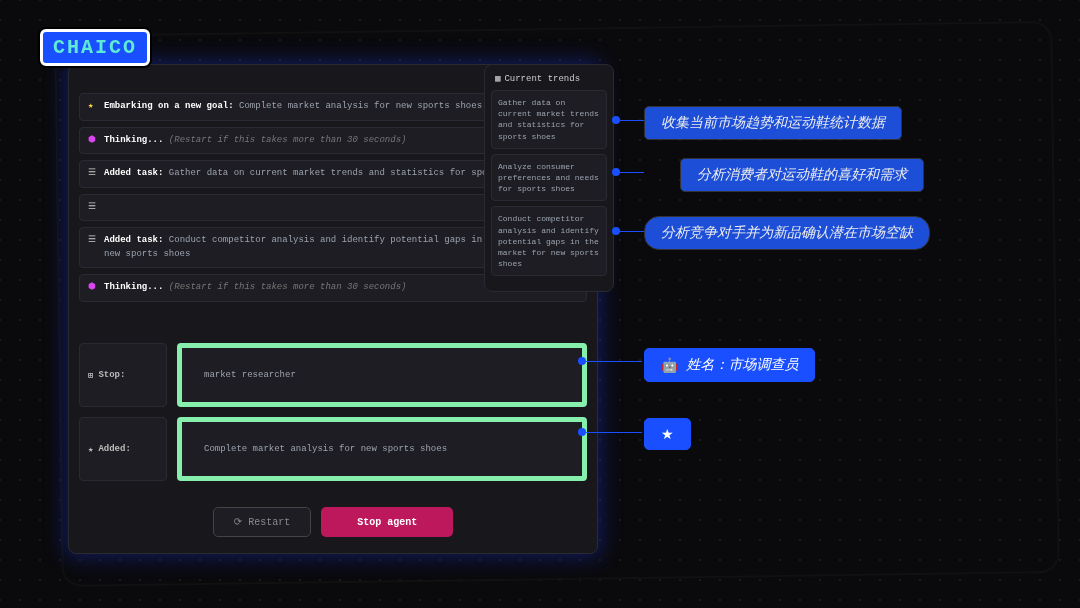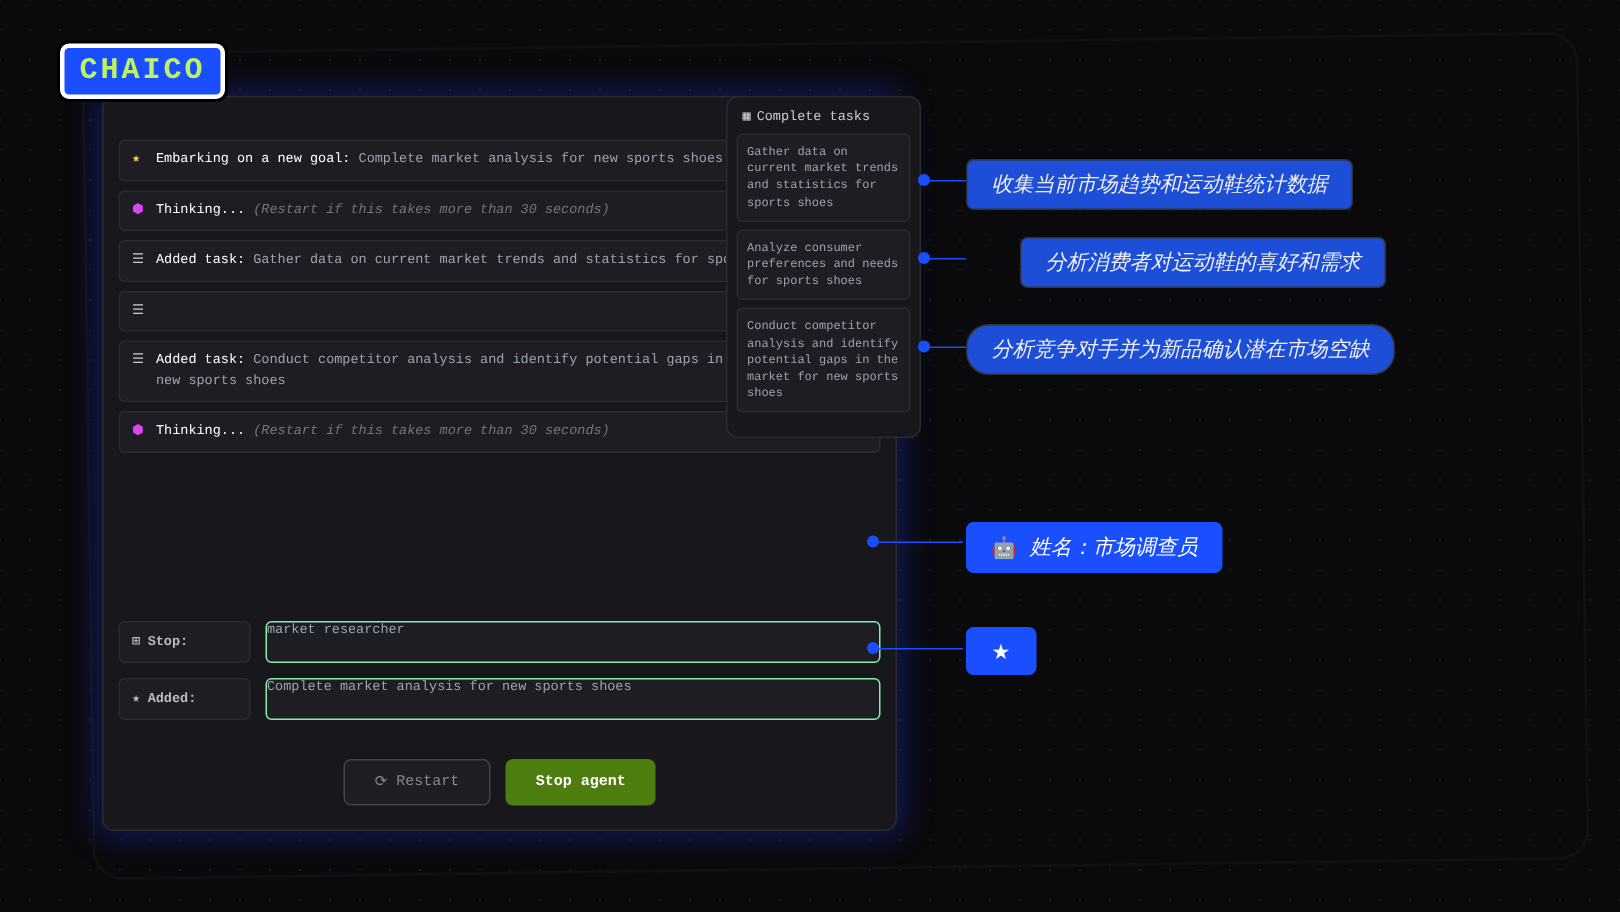--- a/index.html
+++ b/index.html
@@ -35,21 +35,21 @@
   left: 30px;
   z-index: 50;
   width: 130px;
   height: 70px;
   display: flex;
   align-items: center;
   justify-content: center;
 }
 .logo-badge {
   background: #1a4fff;
-  color: #bef264;
+  color: #5eead4;
   font-weight: 900;
   font-size: 20px;
   letter-spacing: 2px;
   padding: 4px 10px;
   border: 3px solid #fff;
   border-radius: 6px;
   position: relative;
   box-shadow: 0 0 0 2px #000;
 }
 
@@ -105,21 +105,21 @@
   color: #bbb;
   line-height: 1.5;
   display: flex;
   align-items: flex-start;
   gap: 6px;
 }
 .feed-icon { font-size: 9px; width: 10px; flex-shrink: 0; }
 .icon-star { color: #f5d742; }
 .icon-think { color: #d946ef; }
 .icon-task { color: #ccc; }
-.feed-label { color: #fff; font-weight: normal; }
+.feed-label { color: #fff; font-weight: bold; }
 .feed-text { color: #9ca3af; }
 .feed-italic { font-style: italic; color: #777; }
 
 .form-rows {
   padding: 14px 10px 10px;
   display: flex;
   flex-direction: column;
   gap: 10px;
 }
 .form-row {
@@ -135,23 +135,23 @@
   font-size: 9px;
   color: #bbb;
   font-weight: bold;
   display: flex;
   align-items: center;
   gap: 5px;
 }
 .form-input {
   flex: 1;
   background: #1d1d23;
-  border: 1px solid #86efac;
-  border-radius: 4px;
-  padding: 0;
+  border: 5px solid #86efac;
+  border-radius: 4px;
+  padding: 22px;
   font-size: 9px;
   color: #9ca3af;
 }
 
 .button-row {
   display: flex;
   gap: 10px;
   justify-content: center;
   padding: 16px;
 }
@@ -161,28 +161,28 @@
   border-radius: 5px;
   color: #888;
   font-size: 10px;
   font-family: inherit;
   padding: 8px 20px;
   display: flex;
   align-items: center;
   gap: 6px;
 }
 .stop-btn {
-  background: #4d7c0f;
+  background: #be185d;
   border: none;
   border-radius: 5px;
   color: #fff;
   font-size: 10px;
   font-family: inherit;
   font-weight: bold;
-  padding: 8px 20px;
+  padding: 8px 36px;
   cursor: pointer;
 }
 
 .tasks-panel {
   position: absolute;
   top: 64px;
   left: 484px;
   width: 130px;
   height: 228px;
   background: #17171c;
@@ -318,21 +318,21 @@
       <span>⟳</span>
       <span>Restart</span>
     </button>
     <button class="stop-btn">Stop agent</button>
   </div>
 </div>
 
 <div class="tasks-panel">
   <div class="tasks-header">
     <span>▦</span>
-    <span>Complete tasks</span>
+    <span>Current trends</span>
   </div>
   <div class="task-card">Gather data on current market trends and statistics for sports shoes</div>
   <div class="task-card">Analyze consumer preferences and needs for sports shoes</div>
   <div class="task-card">Conduct competitor analysis and identify potential gaps in the market for new sports shoes</div>
 </div>
 
 <div class="connector-dot" style="top:116px; left:612px;"></div>
 <div class="connector-dot" style="top:168px; left:612px;"></div>
 <div class="connector-dot" style="top:227px; left:612px;"></div>
 <div class="connector-dot" style="top:357px; left:578px;"></div>

